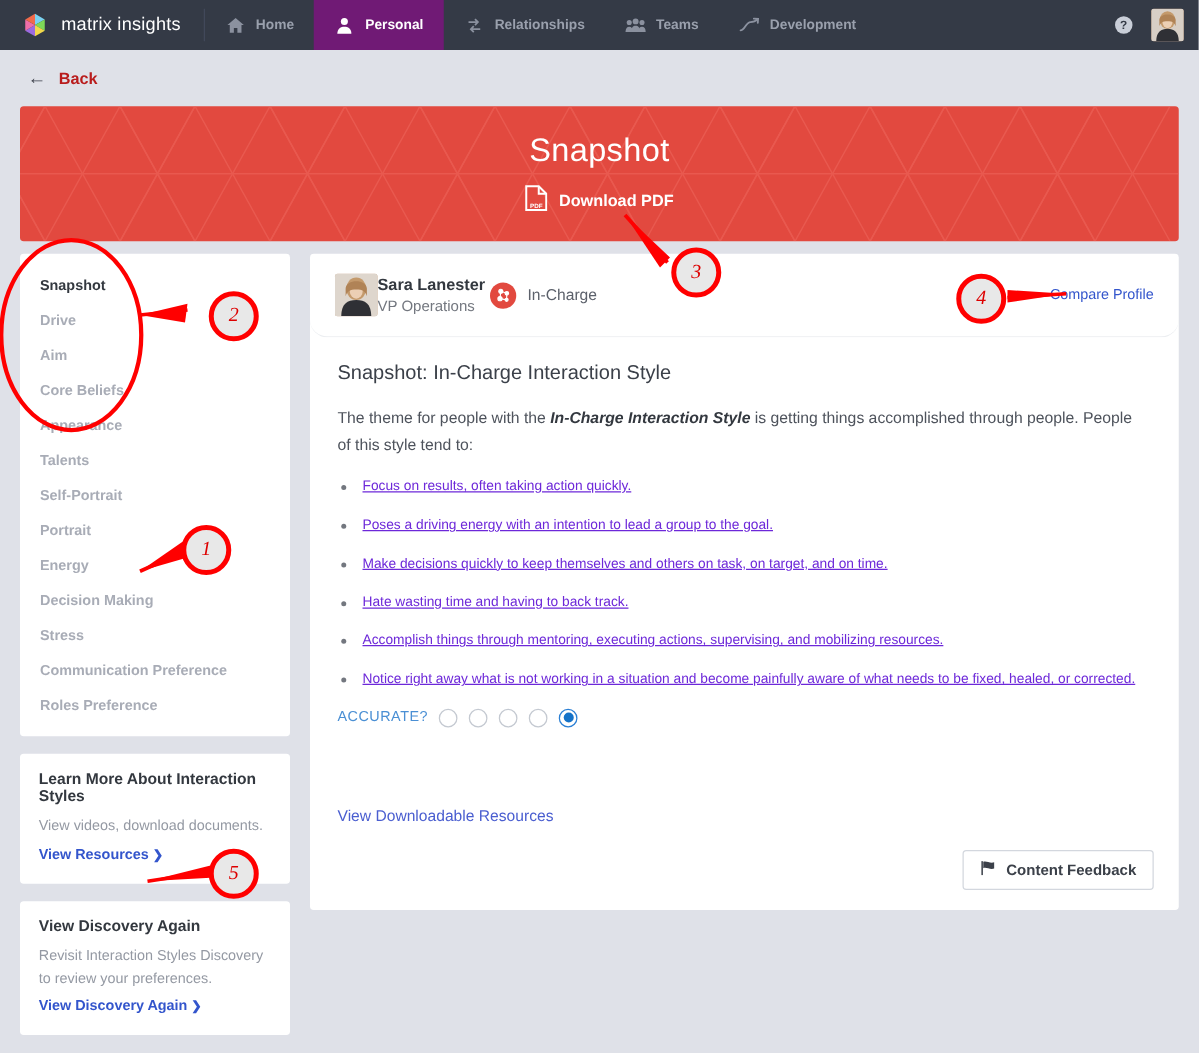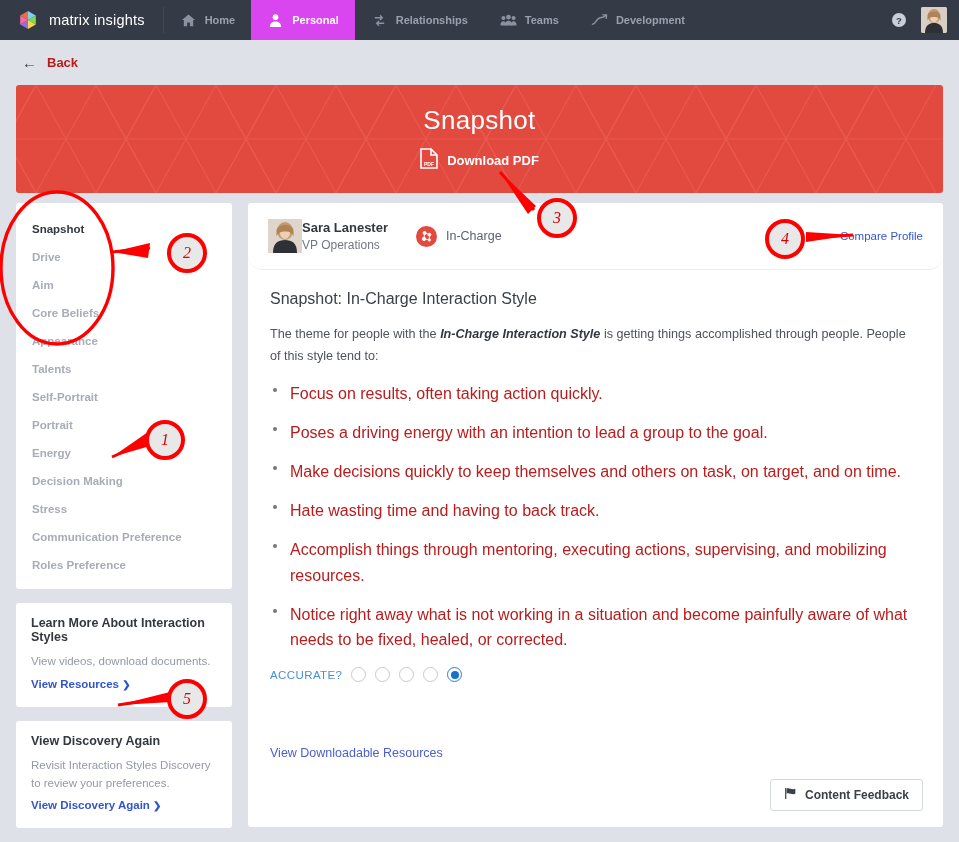--- a/index.html
+++ b/index.html
@@ -20,21 +20,21 @@
   .brand{ display:flex; align-items:center; gap:9px; padding:0 18px 0 16px; }
   .brand-logo{ width:24px; height:24px; position:relative; }
   .brand-name{ color:#fff; font-size:14.5px; letter-spacing:.2px; }
   .nav-sep{ width:1px; background:#41485a; margin:7px 0; }
   .nav-items{ display:flex; align-items:stretch; }
   .nav-item{
     display:flex; align-items:center; gap:8px; padding:0 16px;
     color:#9aa0ad; font-size:11px; font-weight:bold; cursor:pointer;
     white-space:nowrap;
   }
-  .nav-item.active{ background:#d946ef; color:#fff;justify-content:space-between; }
+  .nav-item.active{ background:#701a75; color:#fff;justify-content:space-between; }
   .nav-ico{ width:17px; height:17px; display:flex; align-items:center; justify-content:center; }
   .nav-right{ margin-left:auto; display:flex; align-items:center; gap:14px; padding-right:12px; }
   .help-ico{ width:16px; height:16px; }
   .avatar-top{
     width:26px; height:26px; border-radius:2px; overflow:hidden;
     background:#c7a98e; position:relative;
   }
 
   
   .backbar{ height:45px; display:flex; align-items:center; padding-left:22px; gap:10px; }
@@ -82,38 +82,38 @@
   .main-col{ flex:1 1 auto; }
   .main-card{ background:#fff; border-radius:3px; }
   .profile-row{
     display:flex; align-items:center; padding:16px 20px; border-bottom:1px solid #eceef1;
     position:relative;border-radius:14px;
   }
   .p-avatar{ width:34px; height:34px; border-radius:2px; overflow:hidden; background:#c7a98e; position:relative; }
   .p-names{ line-height:1.35; }
   .p-name{ font-size:13px; font-weight:bold; color:#33383f; }
   .p-role{ font-size:12px; color:#73777f; }
-  .style-chip{ display:flex; align-items:center; gap:9px; margin-left:28px; }
+  .style-chip{ display:flex; align-items:center; gap:9px; margin-left:4px; }
   .chip-dot{
     width:21px; height:21px; border-radius:50%; background:#e2493f;
     display:flex; align-items:center; justify-content:center;
   }
   .chip-label{ font-size:12.5px; color:#5c616b; }
   .compare-link{
     margin-left:auto; font-size:11.5px; color:#3355cc; cursor:pointer;
   }
 
   .body-pad{ padding:20px 22px 0 22px; }
   .sec-title{ font-size:16px; color:#3b4049; font-weight:400; margin:0 0 15px 0; }
   .sec-intro{ font-size:12.6px; color:#4e535c; line-height:1.75; margin:0 0 14px 0; max-width:640px; }
   .sec-intro b{ font-weight:bold; font-style:italic; color:#33383f; }
   .blist{ list-style:none; margin:0; padding:0; }
   .blist li{
-    position:relative; padding-left:20px; font-size:16px; color:#b91c1c;
-    line-height:1.62; margin-bottom:13px; max-width:645px;
+    position:relative; padding-left:20px; font-size:11px; color:#6d28d9;
+    line-height:1.62; margin-bottom:13px; max-width:645px;text-decoration:underline;
   }
   .blist li:before{
     content:""; position:absolute; left:3px; top:7px;
     width:4px; height:4px; border-radius:50%; background:#73777f;
   }
 
   .accurate-row{ display:flex; align-items:center; gap:9px; margin:14px 0 0 0; }
   .accurate-label{ font-size:11.5px; font-weight:normal; color:#4a8fd4; letter-spacing:.4px; }
   .radio{
     width:15px; height:15px; border-radius:50%; border:1px solid #c4c9d1; background:#fff;

